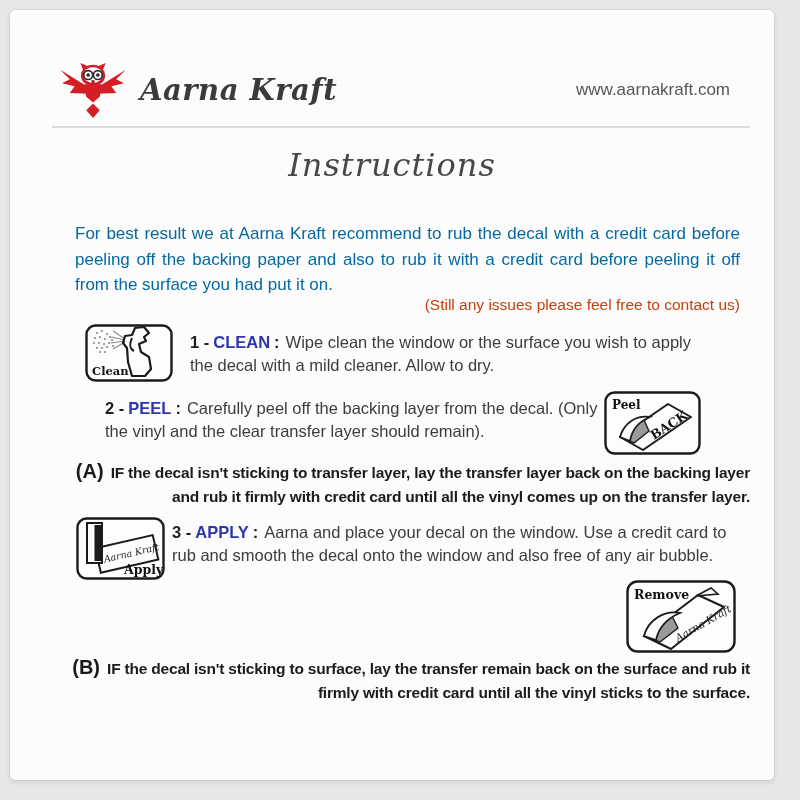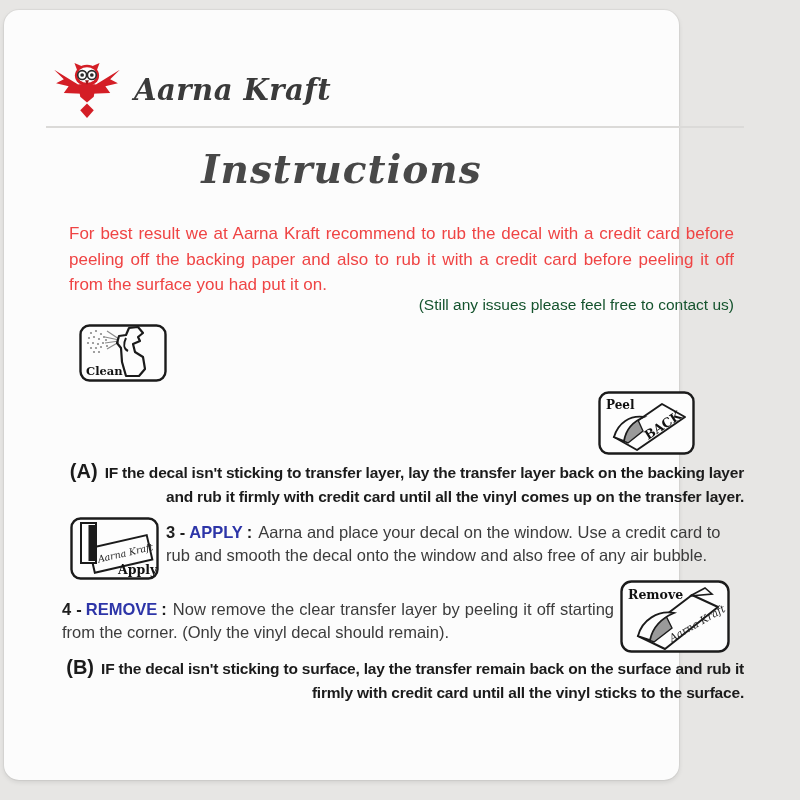--- a/index.html
+++ b/index.html
@@ -1,45 +1,45 @@
 <!DOCTYPE html>
 <html><head>
 <meta charset="utf-8">
 <style>
   * { margin:0; padding:0; box-sizing:border-box; }
   html,body { width:800px; height:800px; }
   body { background:#e7e6e4; font-family:"Liberation Sans", sans-serif; position:relative; overflow:hidden; }
   .card {
-    position:absolute; left:4px; top:10px; width:675px; height:770px;
-    background:#fcfcfc; border-radius:15px;
+    position:absolute; left:10px; top:10px; width:764px; height:770px;
+    background:#fcfcfc; border-radius:5px;
     box-shadow:0 0 0 1px rgba(0,0,0,0.04), 0 2px 5px rgba(0,0,0,0.10);
   }
   .abs { position:absolute; }
 
   
   .header { left:46px; top:44px; right:44px; height:72px; display:flex; align-items:center; }
   .brand-text {
     font-family:"DejaVu Serif", serif; font-style:italic; font-weight:bold;
     font-size:29px; color:#3a3a3a; margin-left:10px; letter-spacing:0.5px;
   }
   .website { margin-left:auto; font-size:17px; color:#565656; }
   .divider { left:42px; top:116px; width:698px; height:2px; background:#dbdad8; }
 
   
   .title-wrap { left:0; top:136px; width:100%; text-align:center; }
   .title {
-    font-family:"DejaVu Serif", serif; font-style:italic; font-weight:bold;
-    font-size:39px; color:#484848; letter-spacing:1px;
+    font-family:"DejaVu Serif", serif; font-style:italic; font-weight:normal;
+    font-size:32px; color:#484848; letter-spacing:1px;
   }
 
   
   .intro { left:65px; top:211px; width:665px; font-size:17px; line-height:1.5;
-           color:#ef4444; text-align:justify; }
+           color:#0369a1; text-align:justify; }
   .contact-note { left:65px; top:286px; width:665px; font-size:15.5px;
-                  color:#14532d; text-align:right; }
+                  color:#c2410c; text-align:right; }
 
   
   .step-text { font-size:16.5px; line-height:1.38; color:#3c3c3c; }
   .step-num, .step-sep { font-weight:bold; color:#1e1e1e; }
   .step-kw  { font-weight:bold; color:#2d35a8; }
   .step-num { margin-right:4px; }
   .step-kw  { margin-right:4px; }
   .step-sep { margin-right:6px; }
 
   .step1-icon { left:75px;  top:314px; }
@@ -77,20 +77,21 @@
         <polygon points="38,44 45,51 38,59 31,51"></polygon>
       </g>
       <ellipse cx="38" cy="14.5" rx="10" ry="8" fill="#ffffff"></ellipse>
       <circle cx="33" cy="14.5" r="4.6" fill="#ffffff" stroke="#2b2b2b" stroke-width="1.7"></circle>
       <circle cx="43" cy="14.5" r="4.6" fill="#ffffff" stroke="#2b2b2b" stroke-width="1.7"></circle>
       <circle cx="33" cy="14.5" r="1.9" fill="#2b2b2b"></circle>
       <circle cx="43" cy="14.5" r="1.9" fill="#2b2b2b"></circle>
       <polygon points="36,20 40,20 38,24.5" fill="#8d1414"></polygon>
     </svg>
     <div class="brand-text">Aarna Kraft</div>
+    <div class="website">www.aarnakraft.com</div>
   </div>
   <div class="abs divider"></div>
 
   <div class="abs title-wrap">
     <span class="title">Instructions</span>
   </div>
 
   <p class="abs intro">For best result we at Aarna Kraft recommend to rub the decal with a credit card before peeling off the backing paper and also to rub it with a credit card before peeling it off from the surface you had put it on.</p>
   <p class="abs contact-note">(Still any issues please feel free to contact us)</p>
 
@@ -119,21 +120,27 @@
     <g stroke="#8a8a8a" stroke-width="1.2">
       <line x1="40" y1="15" x2="28" y2="7"></line>
         <line x1="40" y1="16" x2="26" y2="13"></line>
       <line x1="40" y1="17" x2="26" y2="19"></line>
         <line x1="40" y1="18" x2="28" y2="25"></line>
     </g>
     <path d="M40,12 L47,11 L50,4 L59,3 L64,9 L59,13 L61,17 L54,20 L56,28 L64,33 L66,45 L60,52 L47,52 L43,38 L42,24 L38,19 Z" fill="none" stroke="#1b1b1b" stroke-width="2.2" stroke-linejoin="round"></path>
     <path d="M47,14 C44,20 45,25 49,27" fill="none" stroke="#1b1b1b" stroke-width="2"></path>
     <text x="7" y="51" font-family="DejaVu Serif, serif" font-weight="bold" font-size="11.5" fill="#111">Clean</text>
   </svg>
+  <div class="abs step-text step1-text">
+    <span class="step-num">1 -</span><span class="step-kw">CLEAN</span><span class="step-sep">:</span><span>Wipe clean the window or the surface you wish to apply the decal with a mild cleaner. Allow to dry.</span>
+  </div>
 
+  <div class="abs step-text step2-text">
+    <span class="step-num">2 -</span><span class="step-kw">PEEL</span><span class="step-sep">:</span><span>Carefully peel off the backing layer from the decal. (Only the vinyl and the clear transfer layer should remain).</span>
+  </div>
   <svg class="abs step2-icon" width="97" height="64" viewBox="0 0 97 64">
     <rect x="1.5" y="1.5" width="94" height="61" rx="9" fill="#fdfdfd" stroke="#1b1b1b" stroke-width="2.4"></rect>
     <polygon points="16,46 64,13 87,26 39,59" fill="#fdfdfd" stroke="#1b1b1b" stroke-width="2" stroke-linejoin="round"></polygon>
     <path d="M16,46 L40,29 L45,40 L30,52 Z" fill="#9a9a9a" stroke="#1b1b1b" stroke-width="1.4"></path>
     <path d="M16,46 C20,32 32,24 46,26 C36,30 28,38 26,50 Z" fill="#fdfdfd" stroke="#1b1b1b" stroke-width="1.8"></path>
     <text transform="translate(50,49) rotate(-33)" font-family="DejaVu Serif, serif" font-weight="bold" font-size="12.5" fill="#111">BACK</text>
     <text x="8" y="18" font-family="DejaVu Serif, serif" font-weight="bold" font-size="12" fill="#111">Peel</text>
   </svg>
 
   <div class="abs note note-a">
@@ -147,23 +154,20 @@
       <text x="27" y="41" font-family="DejaVu Serif, serif" font-style="italic" font-size="9.5" fill="#222">Aarna Kraft</text>
     </g>
     <rect x="11" y="6" width="15" height="40" fill="#fdfdfd" stroke="#1b1b1b" stroke-width="2"></rect>
     <rect x="18.5" y="8" width="6.5" height="36" fill="#1b1b1b"></rect>
     <text x="48" y="57" font-family="DejaVu Serif, serif" font-weight="bold" font-size="12.5" fill="#111">Apply</text>
   </svg>
   <div class="abs step-text step3-text">
     <span class="step-num">3 -</span><span class="step-kw">APPLY</span><span class="step-sep">:</span><span>Aarna and place your decal on the window. Use a credit card to rub and smooth the decal onto the window and also free of any air bubble.</span>
   </div>
 
-  <div class="abs step-text step4-text">
-    <span class="step-num">4 -</span><span class="step-kw">REMOVE</span><span class="step-sep">:</span><span>Now remove the clear transfer layer by peeling it off starting from the corner. (Only the vinyl decal should remain).</span>
-  </div>
   <svg class="abs step4-icon" width="110" height="73" viewBox="0 0 110 73">
     <rect x="1.5" y="1.5" width="107" height="70" rx="10" fill="#fdfdfd" stroke="#1b1b1b" stroke-width="2.4"></rect>
     <polygon points="18,56 72,15 98,27 45,69" fill="#fdfdfd" stroke="#1b1b1b" stroke-width="2" stroke-linejoin="round"></polygon>
     <polygon points="70,16 85,8 92,14" fill="#fdfdfd" stroke="#1b1b1b" stroke-width="1.6"></polygon>
     <path d="M18,56 L46,36 L52,48 L34,62 Z" fill="#9a9a9a" stroke="#1b1b1b" stroke-width="1.4"></path>
     <path d="M18,56 C22,40 38,30 54,33 C42,38 33,46 30,60 Z" fill="#fdfdfd" stroke="#1b1b1b" stroke-width="1.8"></path>
     <text transform="translate(52,62) rotate(-30)" font-family="DejaVu Serif, serif" font-style="italic" font-size="10.5" fill="#222">Aarna Kraft</text>
     <text x="8" y="19" font-family="DejaVu Serif, serif" font-weight="bold" font-size="12.5" fill="#111">Remove</text>
   </svg>
 

